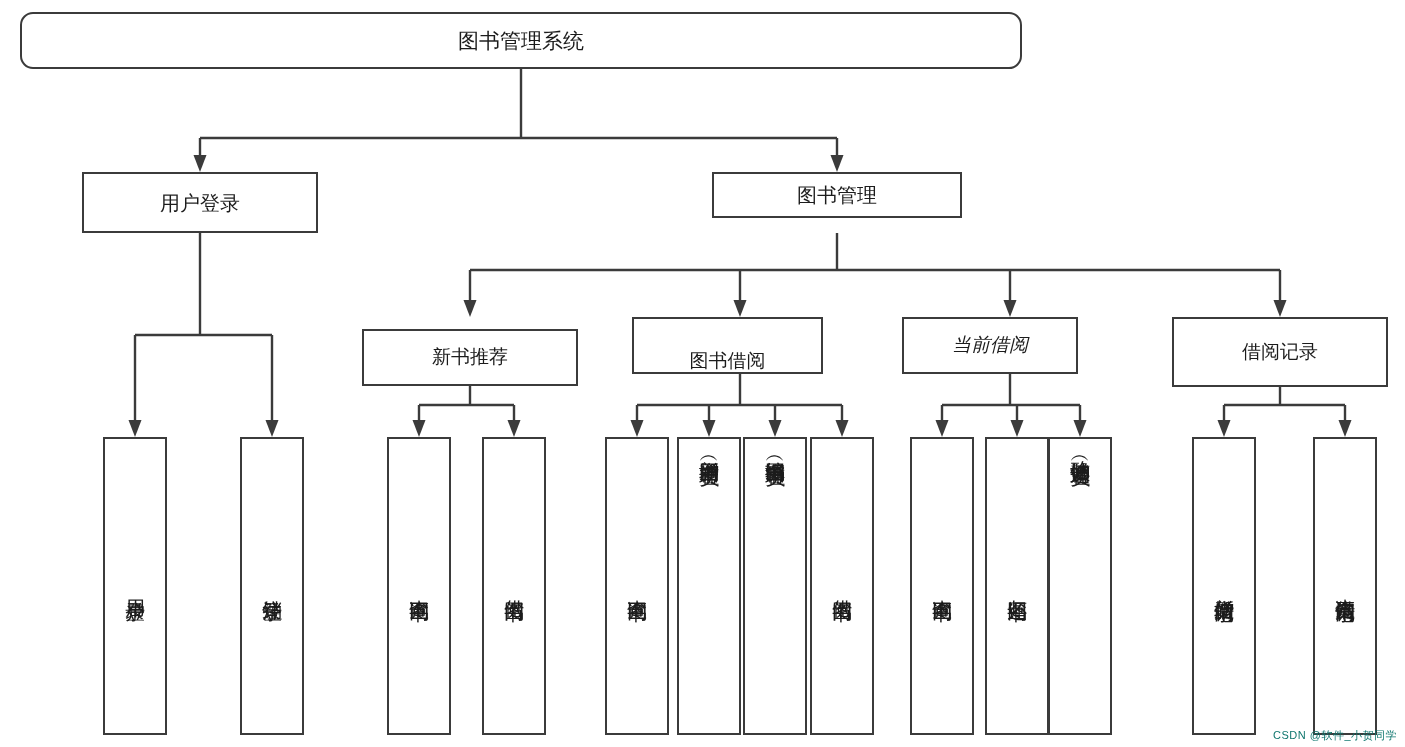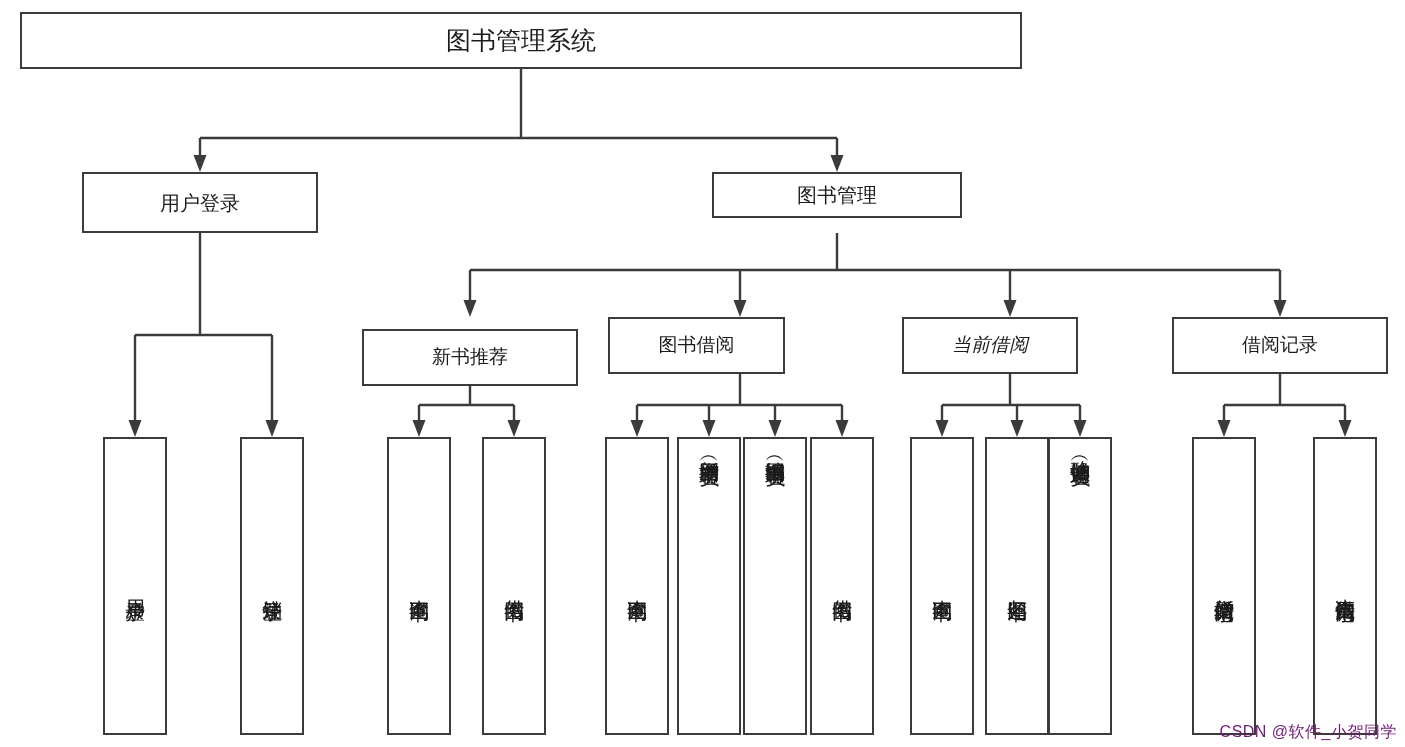--- a/index.html
+++ b/index.html
@@ -21,21 +21,21 @@
   .node-box {
     position: absolute;
     box-sizing: border-box;
     background: #ffffff;
     border: 2px solid #3b3b3b;
     display: flex;
     align-items: center;
     justify-content: center;
     color: #1c1c1c;
   }
-  .node-box.level0 { font-size: 25px; }
+  .node-box.level0 { font-size: 21px; border-radius: 13px; }
   .node-box.level1 { font-size: 20px; }
   .node-box.level2 { font-size: 19px; }
   .node-label-h {
     white-space: nowrap;
     line-height: 1.1;
   }
   
   .node-box.leaf {
     align-items: flex-start;
     justify-content: center;
@@ -69,22 +69,22 @@
     fill: none;
   }
   #connector-layer polygon.arrow-head {
     fill: #3b3b3b;
     stroke: none;
   }
   .watermark {
     position: absolute;
     right: 8px;
     bottom: 4px;
-    font-size: 16px;
-    color: #701a75;
+    font-size: 11px;
+    color: #0f766e;
     white-space: nowrap;
     letter-spacing: 0.5px;
   }
 </style>
 </head>
 <body>
 
 <div id="diagram-canvas">
 
   <svg id="connector-layer" viewBox="0 0 1405 747" width="1405" height="747">
@@ -148,27 +148,27 @@
       </div>
       <div class="node-box level1" style="left: 82px; top: 172px; width: 236px; height: 61px;">
         <span class="node-label-h">用户登录</span>
       </div>
       <div class="node-box level1" style="left: 712px; top: 172px; width: 250px; height: 46px;">
         <span class="node-label-h">图书管理</span>
       </div>
       <div class="node-box level2" style="left: 362px; top: 317px; width: 216px; height: 57px; margin-top: 12px;">
         <span class="node-label-h">新书推荐</span>
       </div>
-      <div class="node-box level2" style="left: 608px; top: 317px; width: 177px; height: 57px;">
+      <div class="node-box level2" style="left: 632px; top: 317px; width: 191px; height: 57px; align-items: flex-end;">
         <span class="node-label-h">图书借阅</span>
       </div>
       <div class="node-box level2" style="left: 902px; top: 317px; width: 176px; height: 57px; font-style: italic;">
         <span class="node-label-h">当前借阅</span>
       </div>
-      <div class="node-box level2" style="left: 1172px; top: 317px; width: 216px; height: 57px;">
+      <div class="node-box level2" style="left: 1172px; top: 317px; width: 216px; height: 70px;">
         <span class="node-label-h">借阅记录</span>
       </div>
       <div class="node-box level2 leaf centered" style="left: 103px; top: 437px; width: 64px; height: 298px;">
         <span class="node-label-v">用户登录</span>
       </div>
       <div class="node-box level2 leaf centered" style="left: 240px; top: 437px; width: 64px; height: 298px;">
         <span class="node-label-v">注销登录</span>
       </div>
       <div class="node-box level2 leaf centered" style="left: 387px; top: 437px; width: 64px; height: 298px;">
         <span class="node-label-v">查询图书</span>

